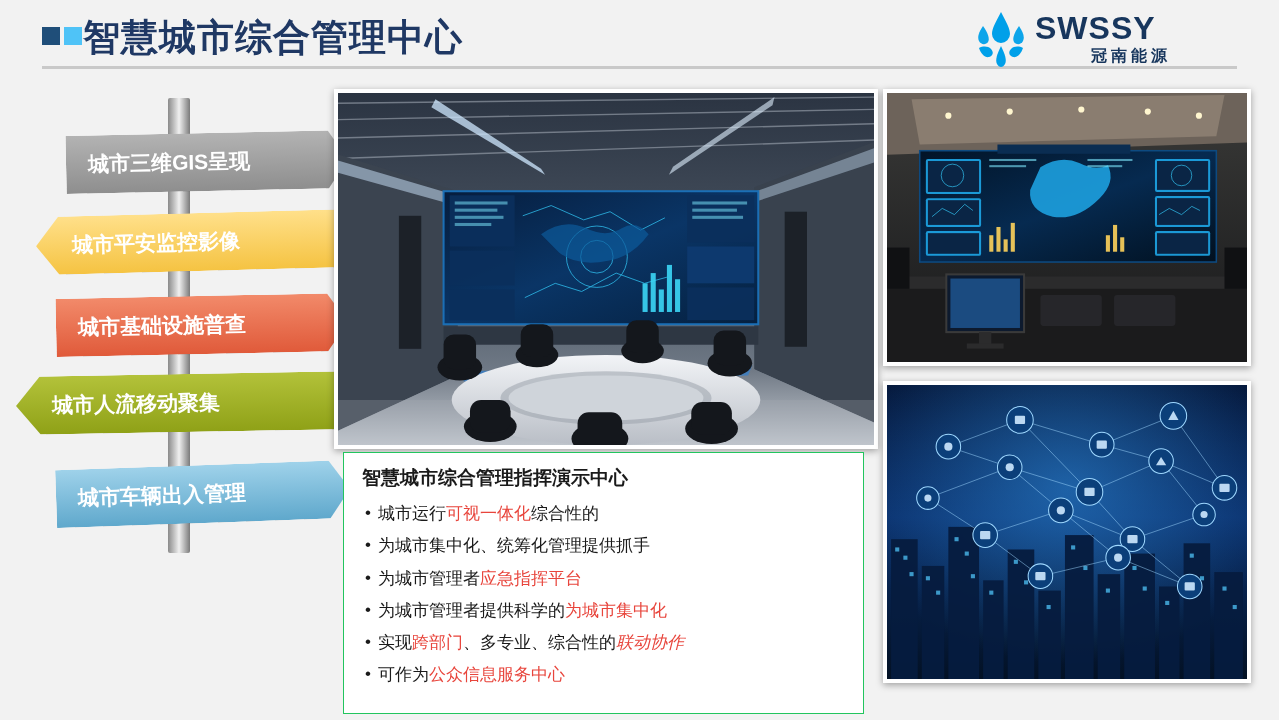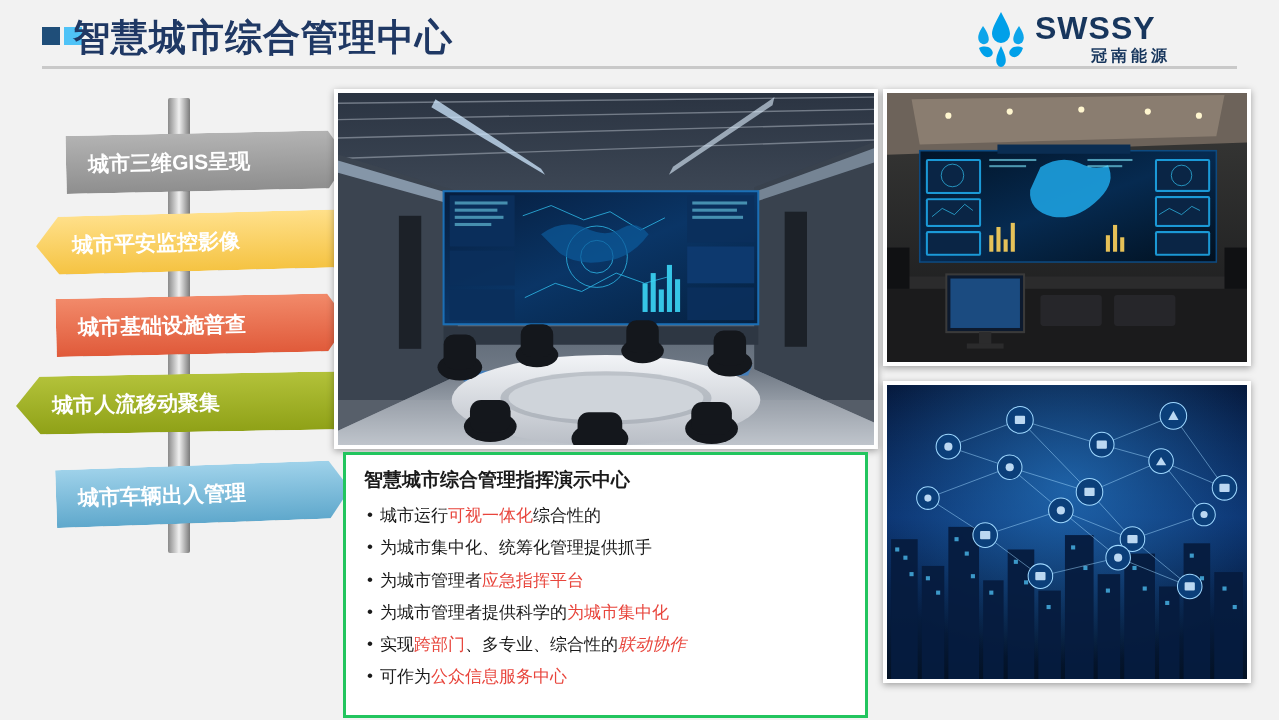--- a/index.html
+++ b/index.html
@@ -14,21 +14,21 @@
   .header{
     position:absolute;left:0;top:0;width:1279px;height:80px;
   }
   .hdr-square-a{
     position:absolute;left:42px;top:27px;width:18px;height:18px;background:#1f4e79;
   }
   .hdr-square-b{
     position:absolute;left:64px;top:27px;width:18px;height:18px;background:#4fc3f7;
   }
   .hdr-title{
-    position:absolute;left:73px;top:13px;
+    position:absolute;left:83px;top:13px;
     font-size:37px;font-weight:bold;color:#1f3864;letter-spacing:1px;
     white-space:nowrap;
   }
   .hdr-rule{
     position:absolute;left:42px;top:66px;width:1195px;height:3px;background:#c9c9c9;
   }
   
   .logo-wrap{position:absolute;right:36px;top:8px;width:270px;height:62px;}
   .logo-mark{position:absolute;left:0;top:2px;width:56px;height:58px;}
   .logo-text{
@@ -71,21 +71,21 @@
   .photo{
     position:absolute;background:#101820;border:4px solid #fff;
     box-shadow:0 2px 7px rgba(0,0,0,0.35);overflow:hidden;
   }
   #photo-main{left:334px;top:89px;width:536px;height:352px;}
   #photo-tr{left:883px;top:89px;width:360px;height:269px;}
   #photo-br{left:883px;top:381px;width:360px;height:294px;}
   
   .textbox{
     position:absolute;left:343px;top:452px;width:519px;height:260px;
-    border:3px solid #22c55e;background:#ffffff;
+    border:1px solid #22c55e;background:#ffffff;
   }
   .tb-title{
     position:absolute;left:18px;top:12px;font-size:19px;font-weight:bold;color:#1a1a1a;
   }
   .bullets{position:absolute;left:14px;top:50px;width:492px;}
   .bullet{
     display:flex;align-items:flex-start;margin-bottom:11px;font-size:17px;color:#1a1a1a;
   }
   .bullet .dot{width:20px;flex:0 0 20px;text-align:center;color:#1a1a1a;}
   .bullet .txt{line-height:1.25;}

